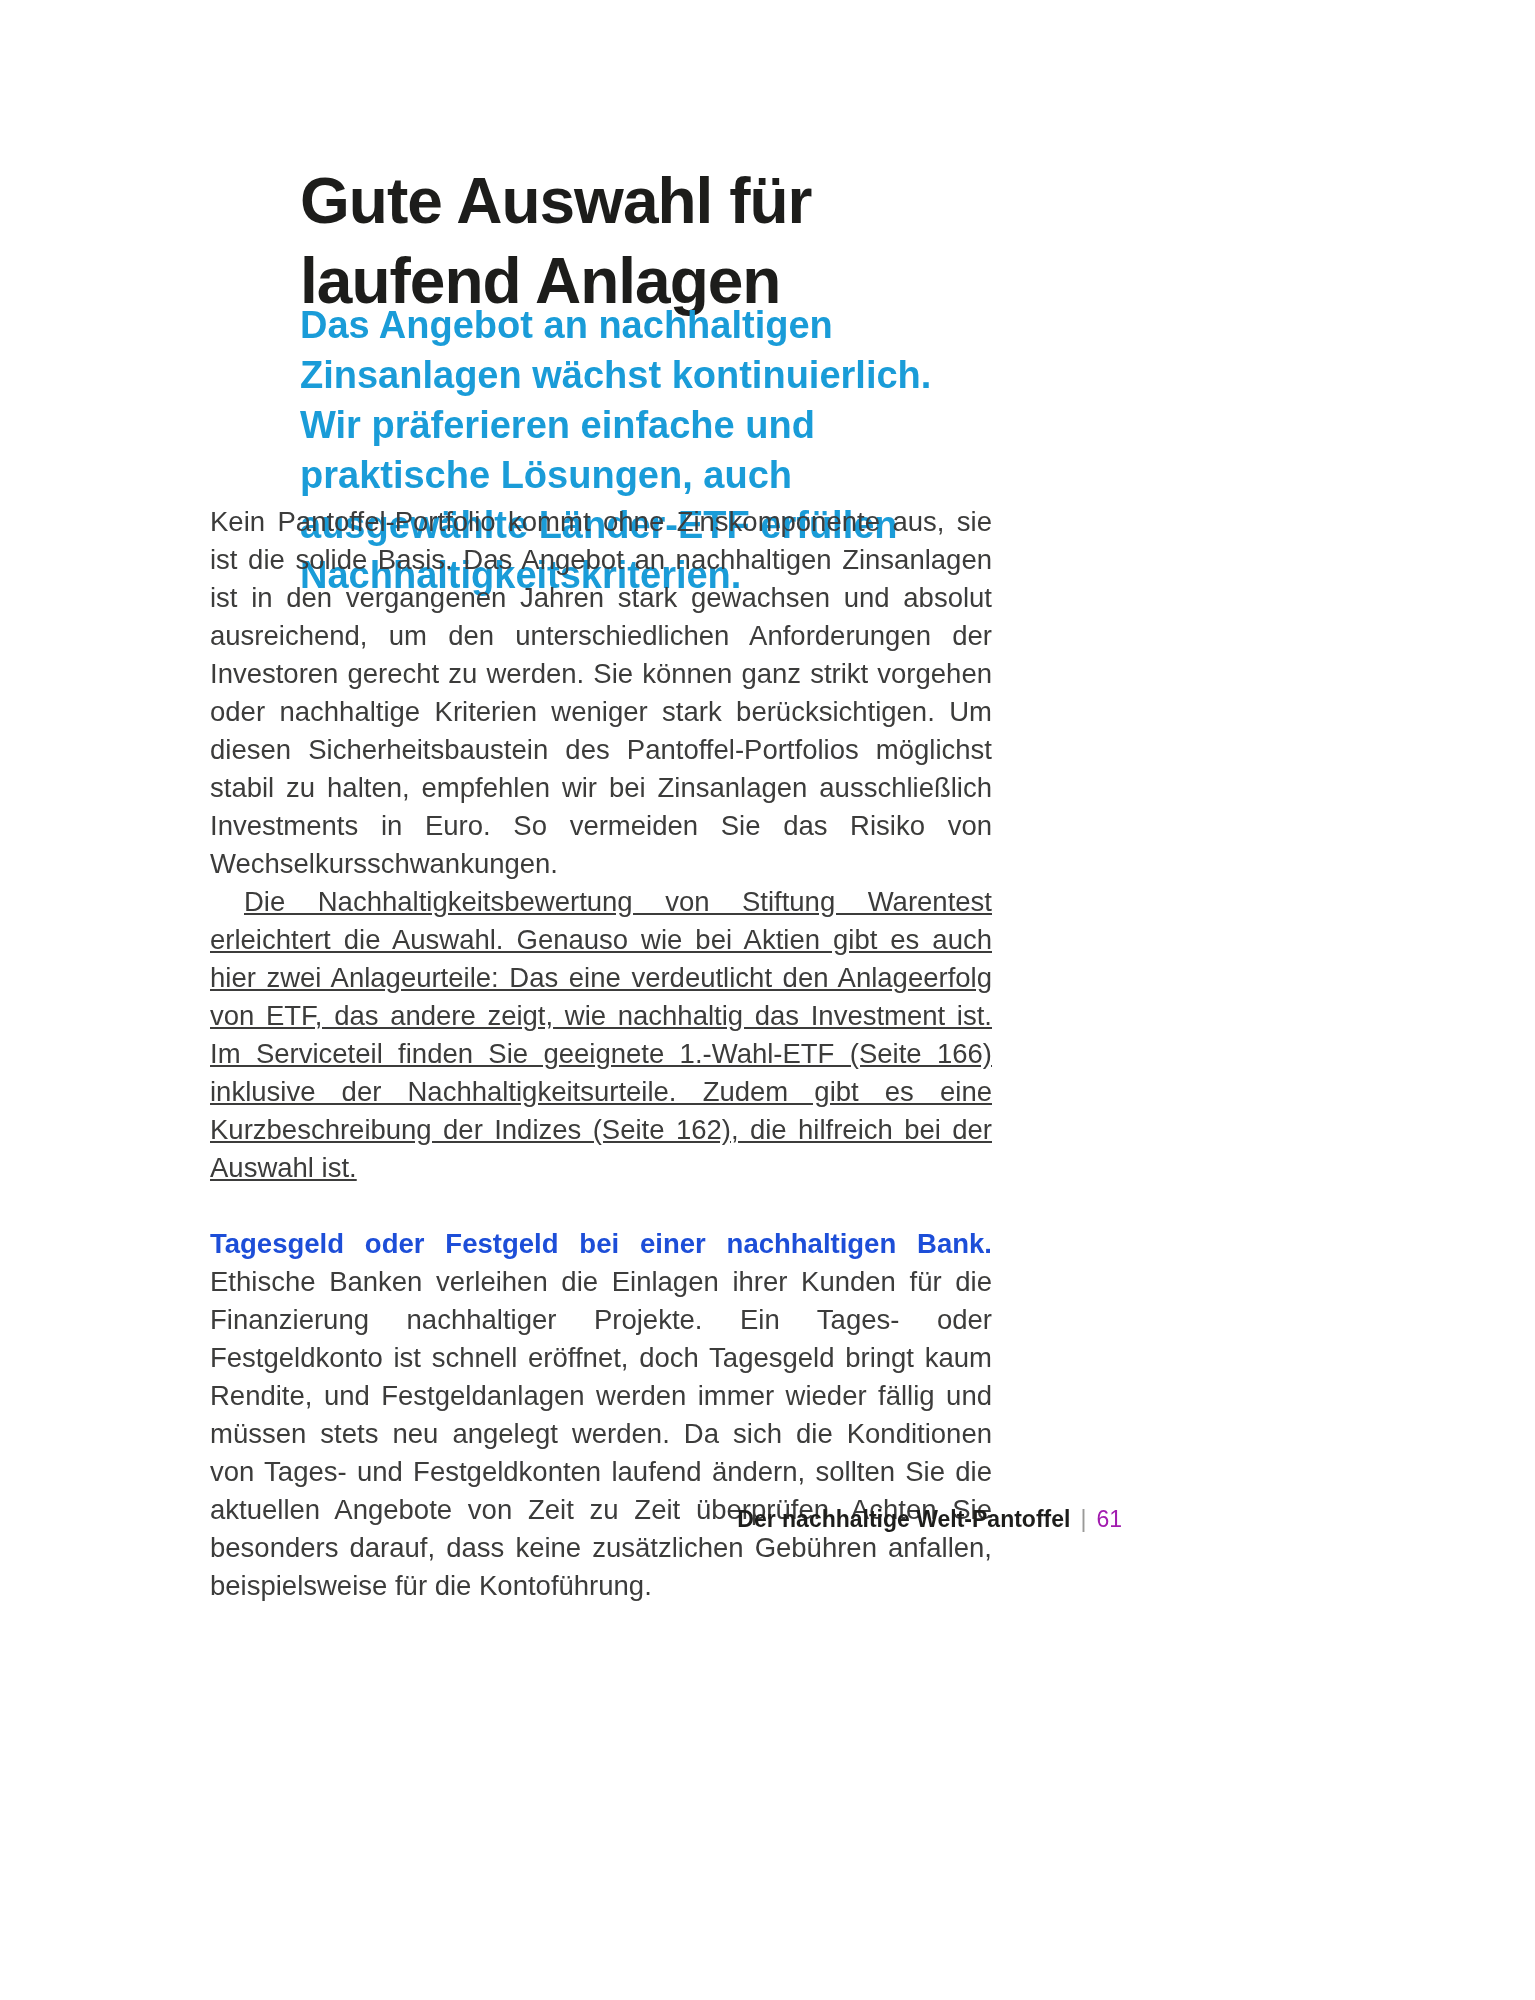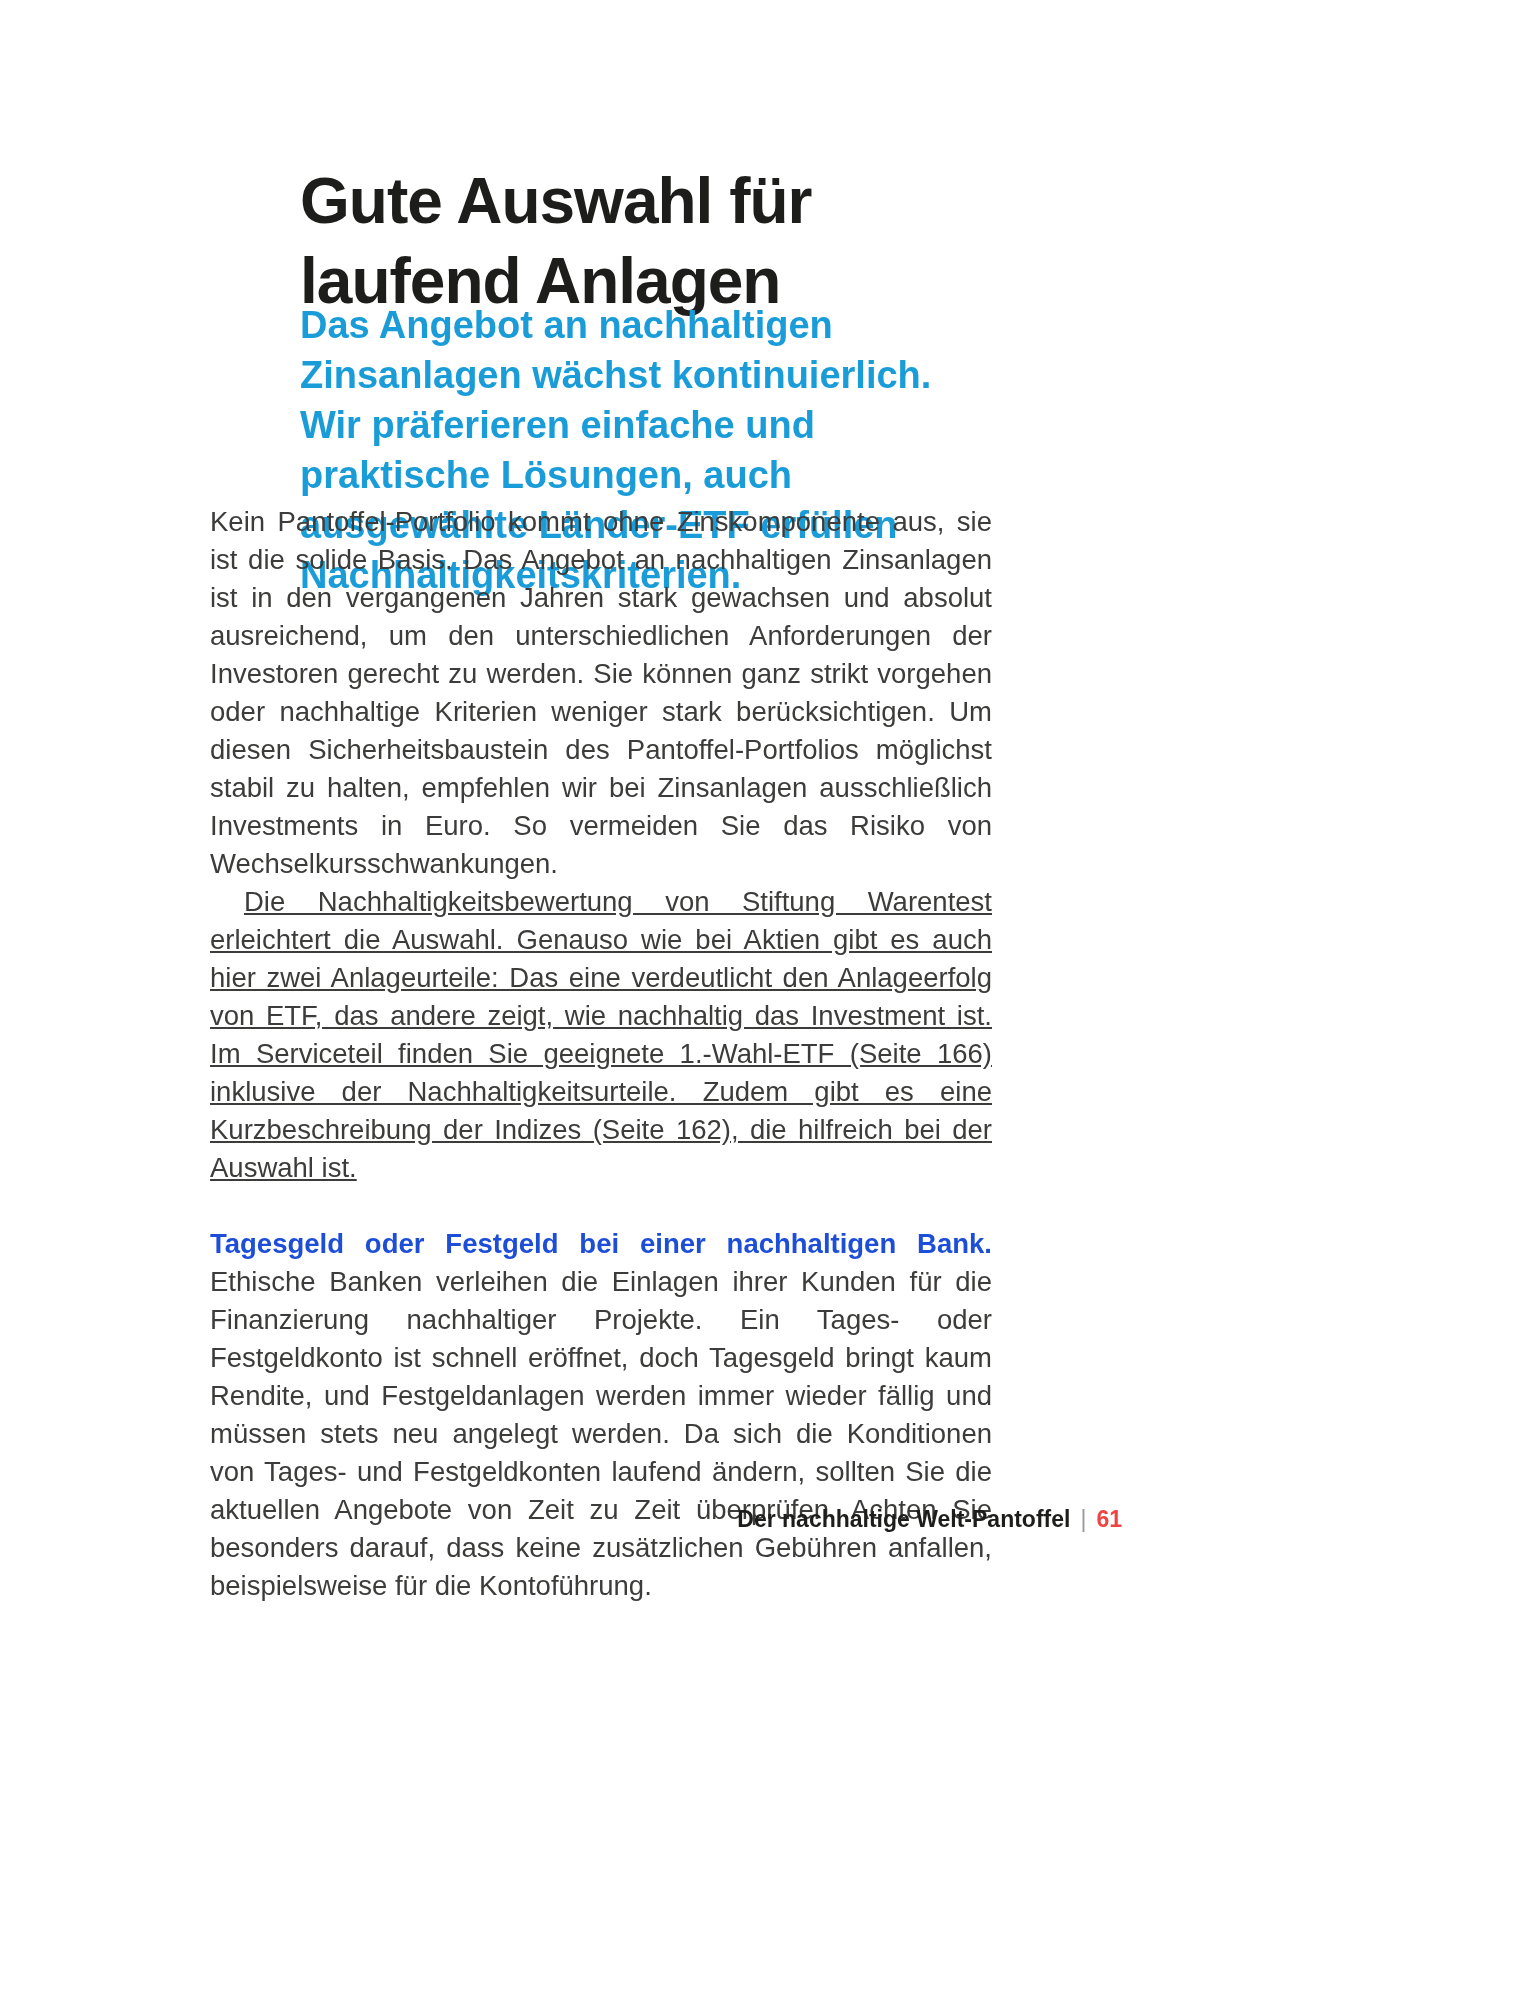--- a/index.html
+++ b/index.html
@@ -77,22 +77,22 @@
   .footer .chapter {
     font-weight: 700;
     margin-top: 40px;
   }
   .footer .divider {
     color: #9a9a98;
     font-weight: 400;
     padding: 0 10px;
   }
   .footer .pagenum {
-    font-weight: 700;
-    color: #ef4444;
+    font-weight: 400;
+    color: #a21caf;
   }
 </style>
 </head>
 <body>
 
 <div class="page">
 
   <h1 class="title">
     <span class="line">Gute Auswahl für</span>
     <span class="line">laufend Anlagen</span>

